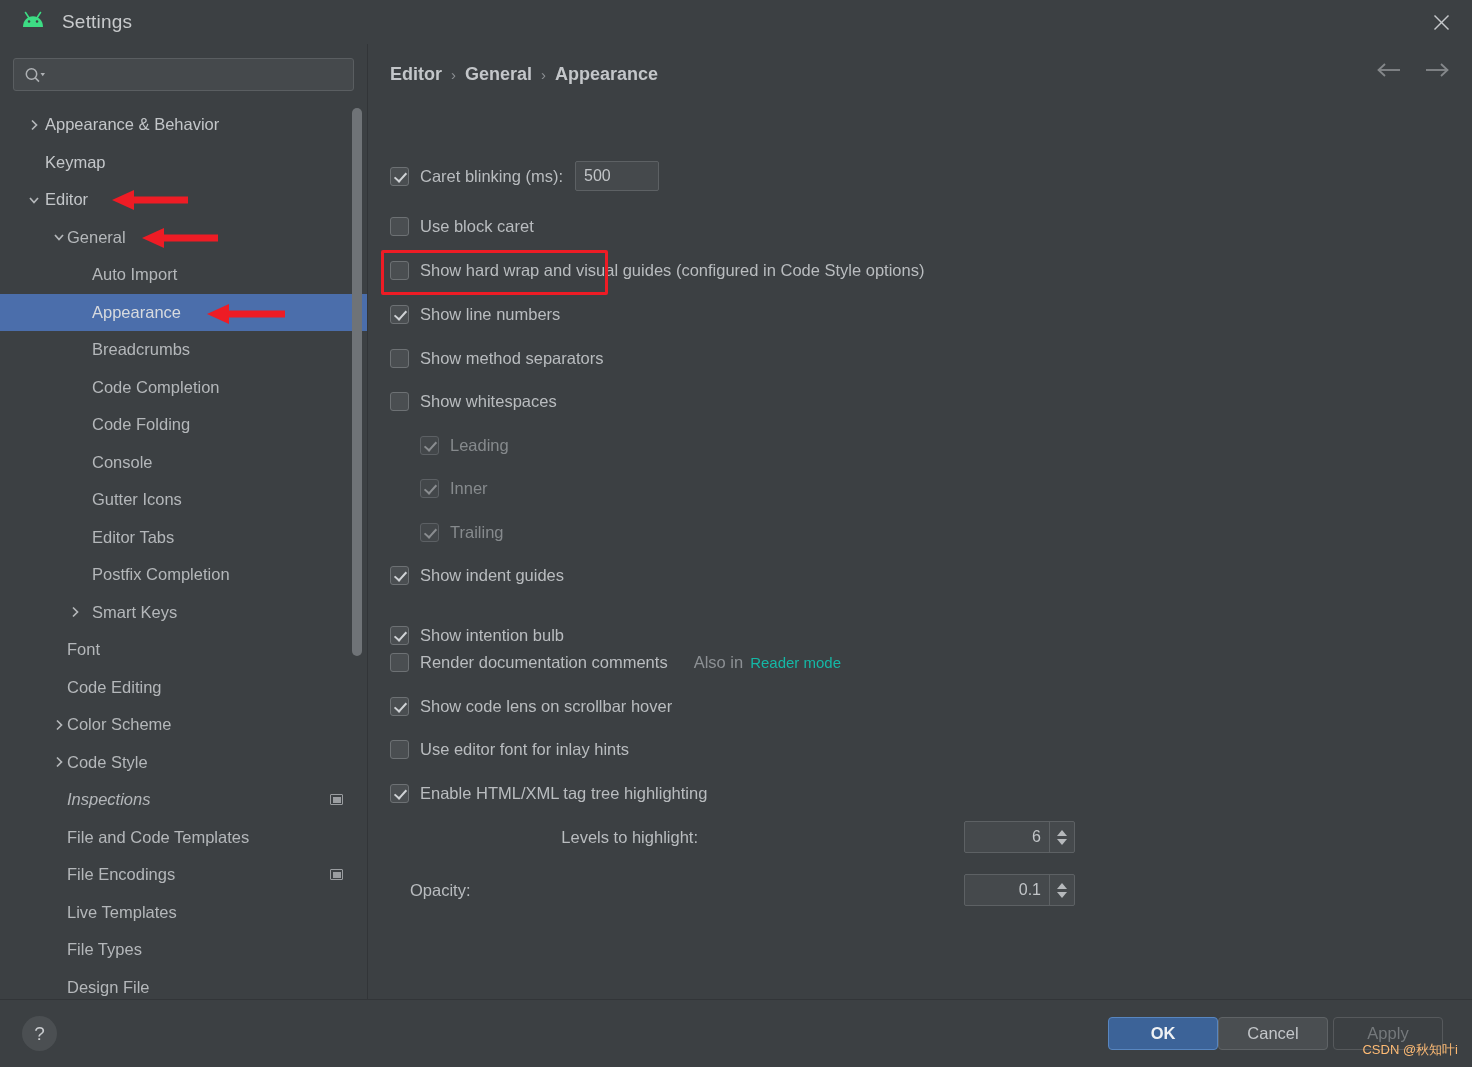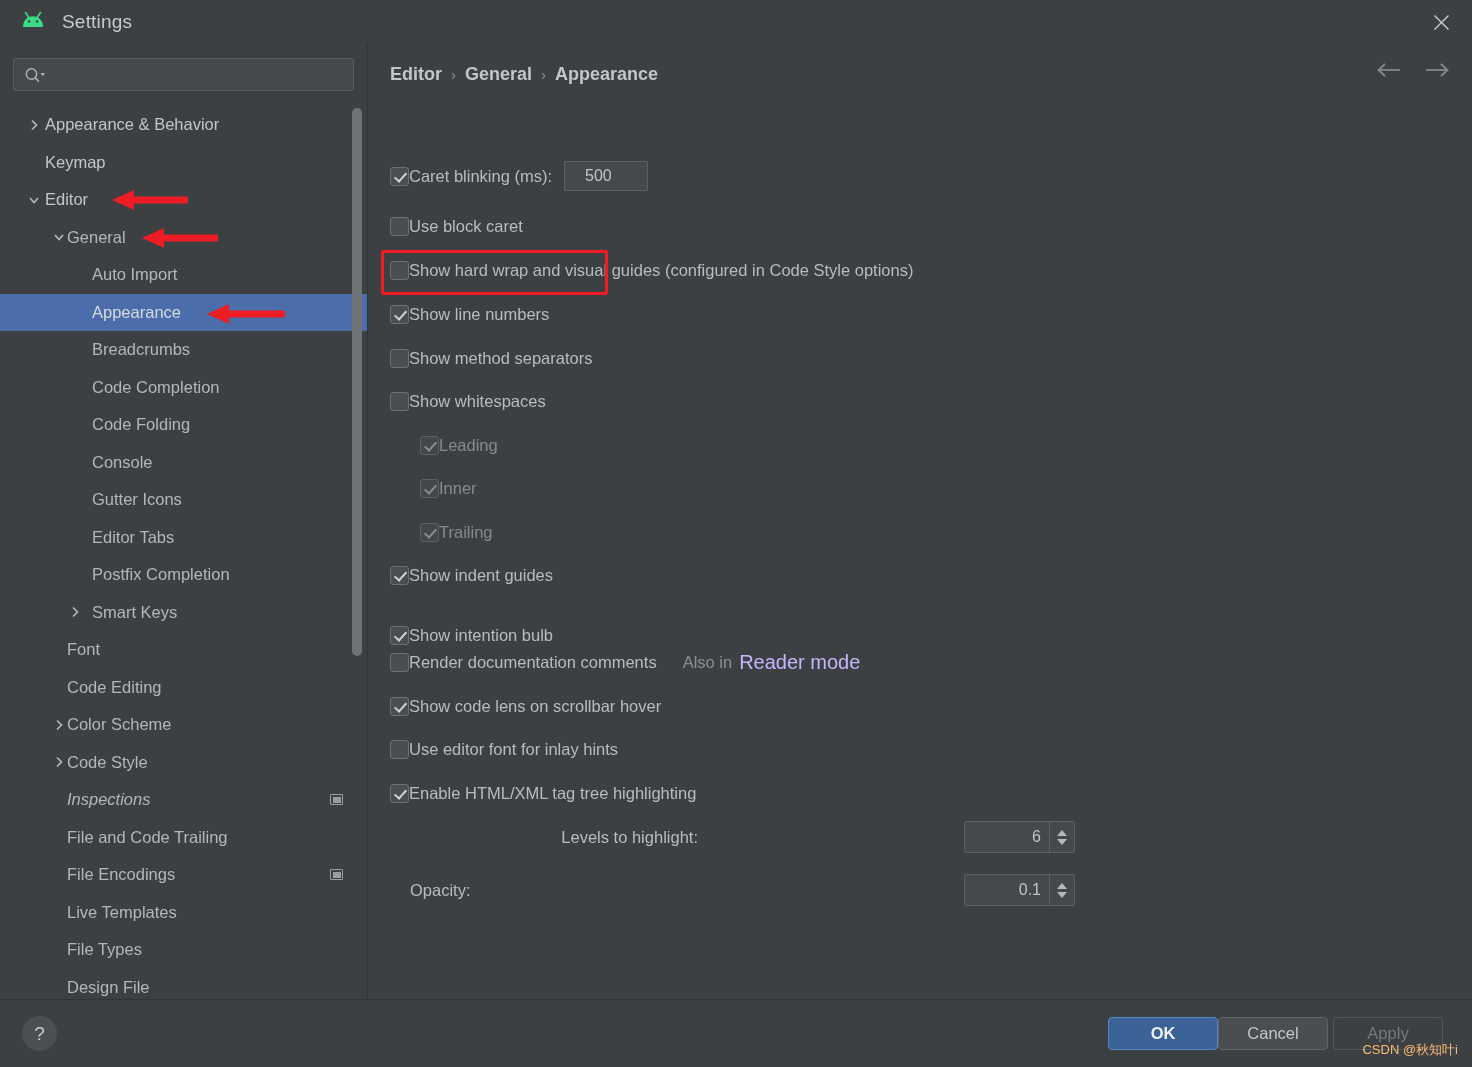--- a/index.html
+++ b/index.html
@@ -182,41 +182,42 @@
     position: absolute;
     left: 5.5px; top: 2px;
     width: 5px; height: 10px;
     border: solid #d0d3d6;
     border-width: 0 2px 2px 0;
     transform: rotate(42deg);
   }
   .cb.disabled { border-color: #5c6064; background: #43474a; }
   .cb.disabled.checked::after { border-color: #8a8d90; }
   .row-label {
+    margin-left: 11px;
     font-size: 16.5px;
     color: #b9bcbf;
     white-space: nowrap;
   }
   .row-label.dim { color: #868a8d; }
   .muted { color: #8c9094; font-size: 16.5px; }
   .link {
-    color: #c4b5fd;
-    font-size: 20px;
+    color: #14b8a6;
+    font-size: 15px;
     cursor: pointer;
   }
   .textfield {
     background: #45494c;
     border: 1px solid #5d6164;
     border-radius: 2px;
     color: #c2c5c8;
     font-family: "Liberation Sans", sans-serif;
     font-size: 16px;
     height: 30px;
     box-sizing: border-box;
-    padding: 0 20px;
+    padding: 0 8px;
     outline: none;
   }
   .spinner {
     display: flex;
     align-items: stretch;
     height: 32px;
     border: 1px solid #5d6164;
     border-radius: 2px;
     background: #45494c;
     box-sizing: border-box;
@@ -430,21 +431,21 @@
               <polyline points="5,2.5 9.5,7 5,11.5" fill="none" stroke="#b4b7ba" stroke-width="1.7"></polyline>
             </svg>
           </span>
           <span class="label" style="margin-left: 67px;">Code Style</span>
         </div>
         <div class="tree-row">
           <span class="label" style="margin-left: 67px; font-style: italic;">Inspections</span>
           <span class="scope-icon"></span>
         </div>
         <div class="tree-row">
-          <span class="label" style="margin-left: 67px;">File and Code Trailing</span>
+          <span class="label" style="margin-left: 67px;">File and Code Templates</span>
         </div>
         <div class="tree-row">
           <span class="label" style="margin-left: 67px;">File Encodings</span>
           <span class="scope-icon"></span>
         </div>
         <div class="tree-row">
           <span class="label" style="margin-left: 67px;">Live Templates</span>
         </div>
         <div class="tree-row">
           <span class="label" style="margin-left: 67px;">File Types</span>

